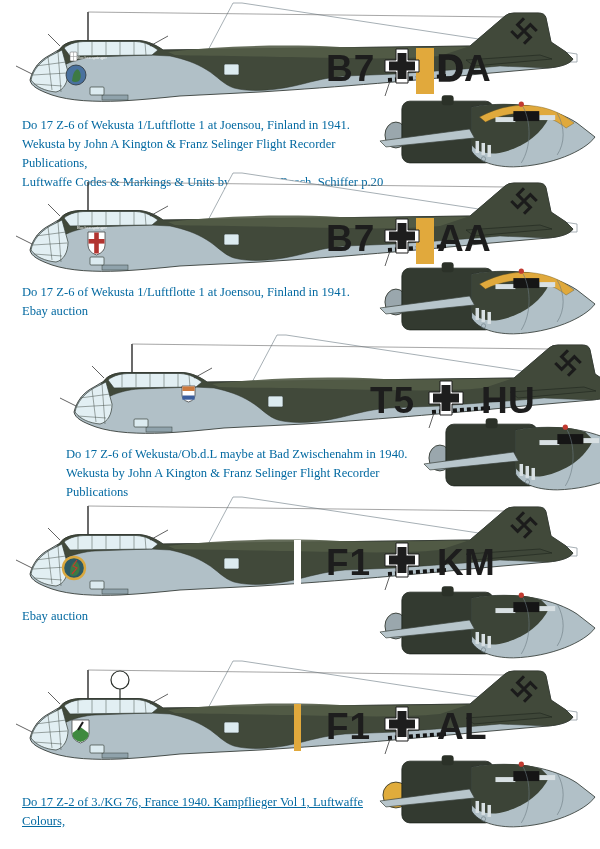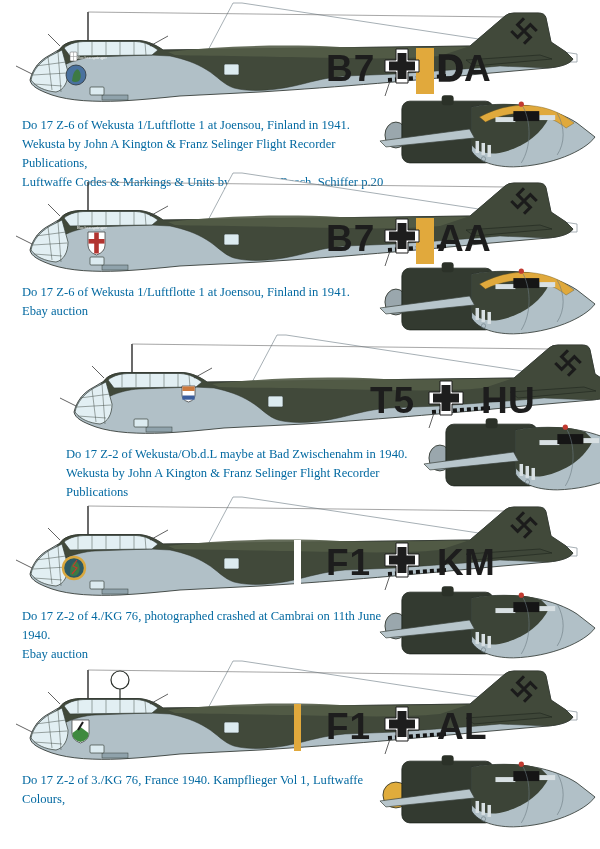--- a/index.html
+++ b/index.html
@@ -12,21 +12,21 @@
   .row{position:relative;width:600px;}
   .row:nth-child(1){height:170px;}
   .row:nth-child(2){height:162px;}
   .row:nth-child(3){height:162px;margin-left:44px;}
   .row:nth-child(4){height:164px;}
   .row:nth-child(5){height:191px;}
   .profile{position:absolute;left:0;top:2px;width:600px;height:115px;}
   .caption{position:absolute;left:22px;top:113px;width:370px;
            font-size:12.6px;line-height:1.5;color:#0369a1;}
   .row:nth-child(1) .caption{top:116px;}
-  .row:nth-child(5) .caption{top:113px;}
+  .row:nth-child(5) .caption{top:135px;text-decoration:underline;}
   .nacelle{position:absolute;right:4px;top:92px;width:224px;height:82px;}
   .row:nth-child(1) .nacelle{top:95px;}
   .row:nth-child(3) .nacelle{top:86px;}
   .row:nth-child(5) .nacelle{top:97px;}
 
   
   .wing{fill:#ffffff;stroke:#8f9ba1;stroke-width:.8;}
   .fus{fill:#b1c0c7;stroke:#232a25;stroke-width:.8;}
   .upper{fill:#41493a;stroke:#2c332b;stroke-width:.5;}
   .patch{fill:#535c47;opacity:.9;}
@@ -425,21 +425,21 @@
     <g class="emblem" style="display: none;">
       <path d="M72,60 h17 v13 q0,7 -8.5,10 q-8.5,-3 -8.5,-10 Z" fill="#ffffff" stroke="#333" stroke-width="0.7"></path>
       <path d="M72.5,73 l8,-6 8,6 l0,1 q0,6 -8,8 q-8,-2 -8,-8 Z" fill="#3f8a3f"></path>
       <line x1="83" y1="62" x2="78" y2="70" stroke="#1d1d1d" stroke-width="2"></line>
     </g>
 
     <text class="nosetext" x="92" y="57" style="display: none;"></text>
   </svg>
 
   <div class="caption">
-        <div class="caption-line">Do 17 Z-2 of Wekusta/Ob.d.L maybe at Bad Zwischenahm in 1940.</div>
+        <div class="caption-line">Do 17 Z-6 of Wekusta/Ob.d.L maybe at Bad Zwischenahm in 1940.</div>
         <div class="caption-line">Wekusta by John A Kington &amp; Franz Selinger Flight Recorder Publications</div>
       </div>
 
   <svg class="nacelle" viewBox="0 0 225 82">
     <ellipse class="spinner" cx="24" cy="40" rx="11" ry="13" fill="#9aa7ad"></ellipse>
     <rect class="cowl" x="30" y="6" width="92" height="62" rx="8"></rect>
     <rect x="70" y="0" width="12" height="10" rx="3" fill="#2b3128"></rect>
     <path class="nbody" d="M100,12 C145,4 185,14 206,28 L224,42 C214,56 180,71 142,72 C119,72 105,65 100,56 Z"></path>
     <path class="ncamo" d="M100,12 C130,7 155,8 170,14 L178,22 C170,40 150,54 128,58 C114,60 104,56 100,50 Z"></path>
     <path class="nyellow" d="M108,22 C140,4 178,7 203,28 L195,33 C173,15 140,14 114,27 Z" style="display: none;"></path>
@@ -557,21 +557,20 @@
     <g class="emblem" style="display: none;">
       <path d="M72,60 h17 v13 q0,7 -8.5,10 q-8.5,-3 -8.5,-10 Z" fill="#ffffff" stroke="#333" stroke-width="0.7"></path>
       <path d="M72.5,73 l8,-6 8,6 l0,1 q0,6 -8,8 q-8,-2 -8,-8 Z" fill="#3f8a3f"></path>
       <line x1="83" y1="62" x2="78" y2="70" stroke="#1d1d1d" stroke-width="2"></line>
     </g>
 
     <text class="nosetext" x="92" y="57" style="display: none;"></text>
   </svg>
 
   <div class="caption">
-        <div class="caption-line">Do 17 Z-2 of 4./KG 76, photographed crashed at Cambrai on 11th June 1940.</div>
         <div class="caption-line">Ebay auction</div>
       </div>
 
   <svg class="nacelle" viewBox="0 0 225 82">
     <ellipse class="spinner" cx="24" cy="40" rx="11" ry="13" fill="#9aa7ad"></ellipse>
     <rect class="cowl" x="30" y="6" width="92" height="62" rx="8"></rect>
     <rect x="70" y="0" width="12" height="10" rx="3" fill="#2b3128"></rect>
     <path class="nbody" d="M100,12 C145,4 185,14 206,28 L224,42 C214,56 180,71 142,72 C119,72 105,65 100,56 Z"></path>
     <path class="ncamo" d="M100,12 C130,7 155,8 170,14 L178,22 C170,40 150,54 128,58 C114,60 104,56 100,50 Z"></path>
     <path class="nyellow" d="M108,22 C140,4 178,7 203,28 L195,33 C173,15 140,14 114,27 Z" style="display: none;"></path>

